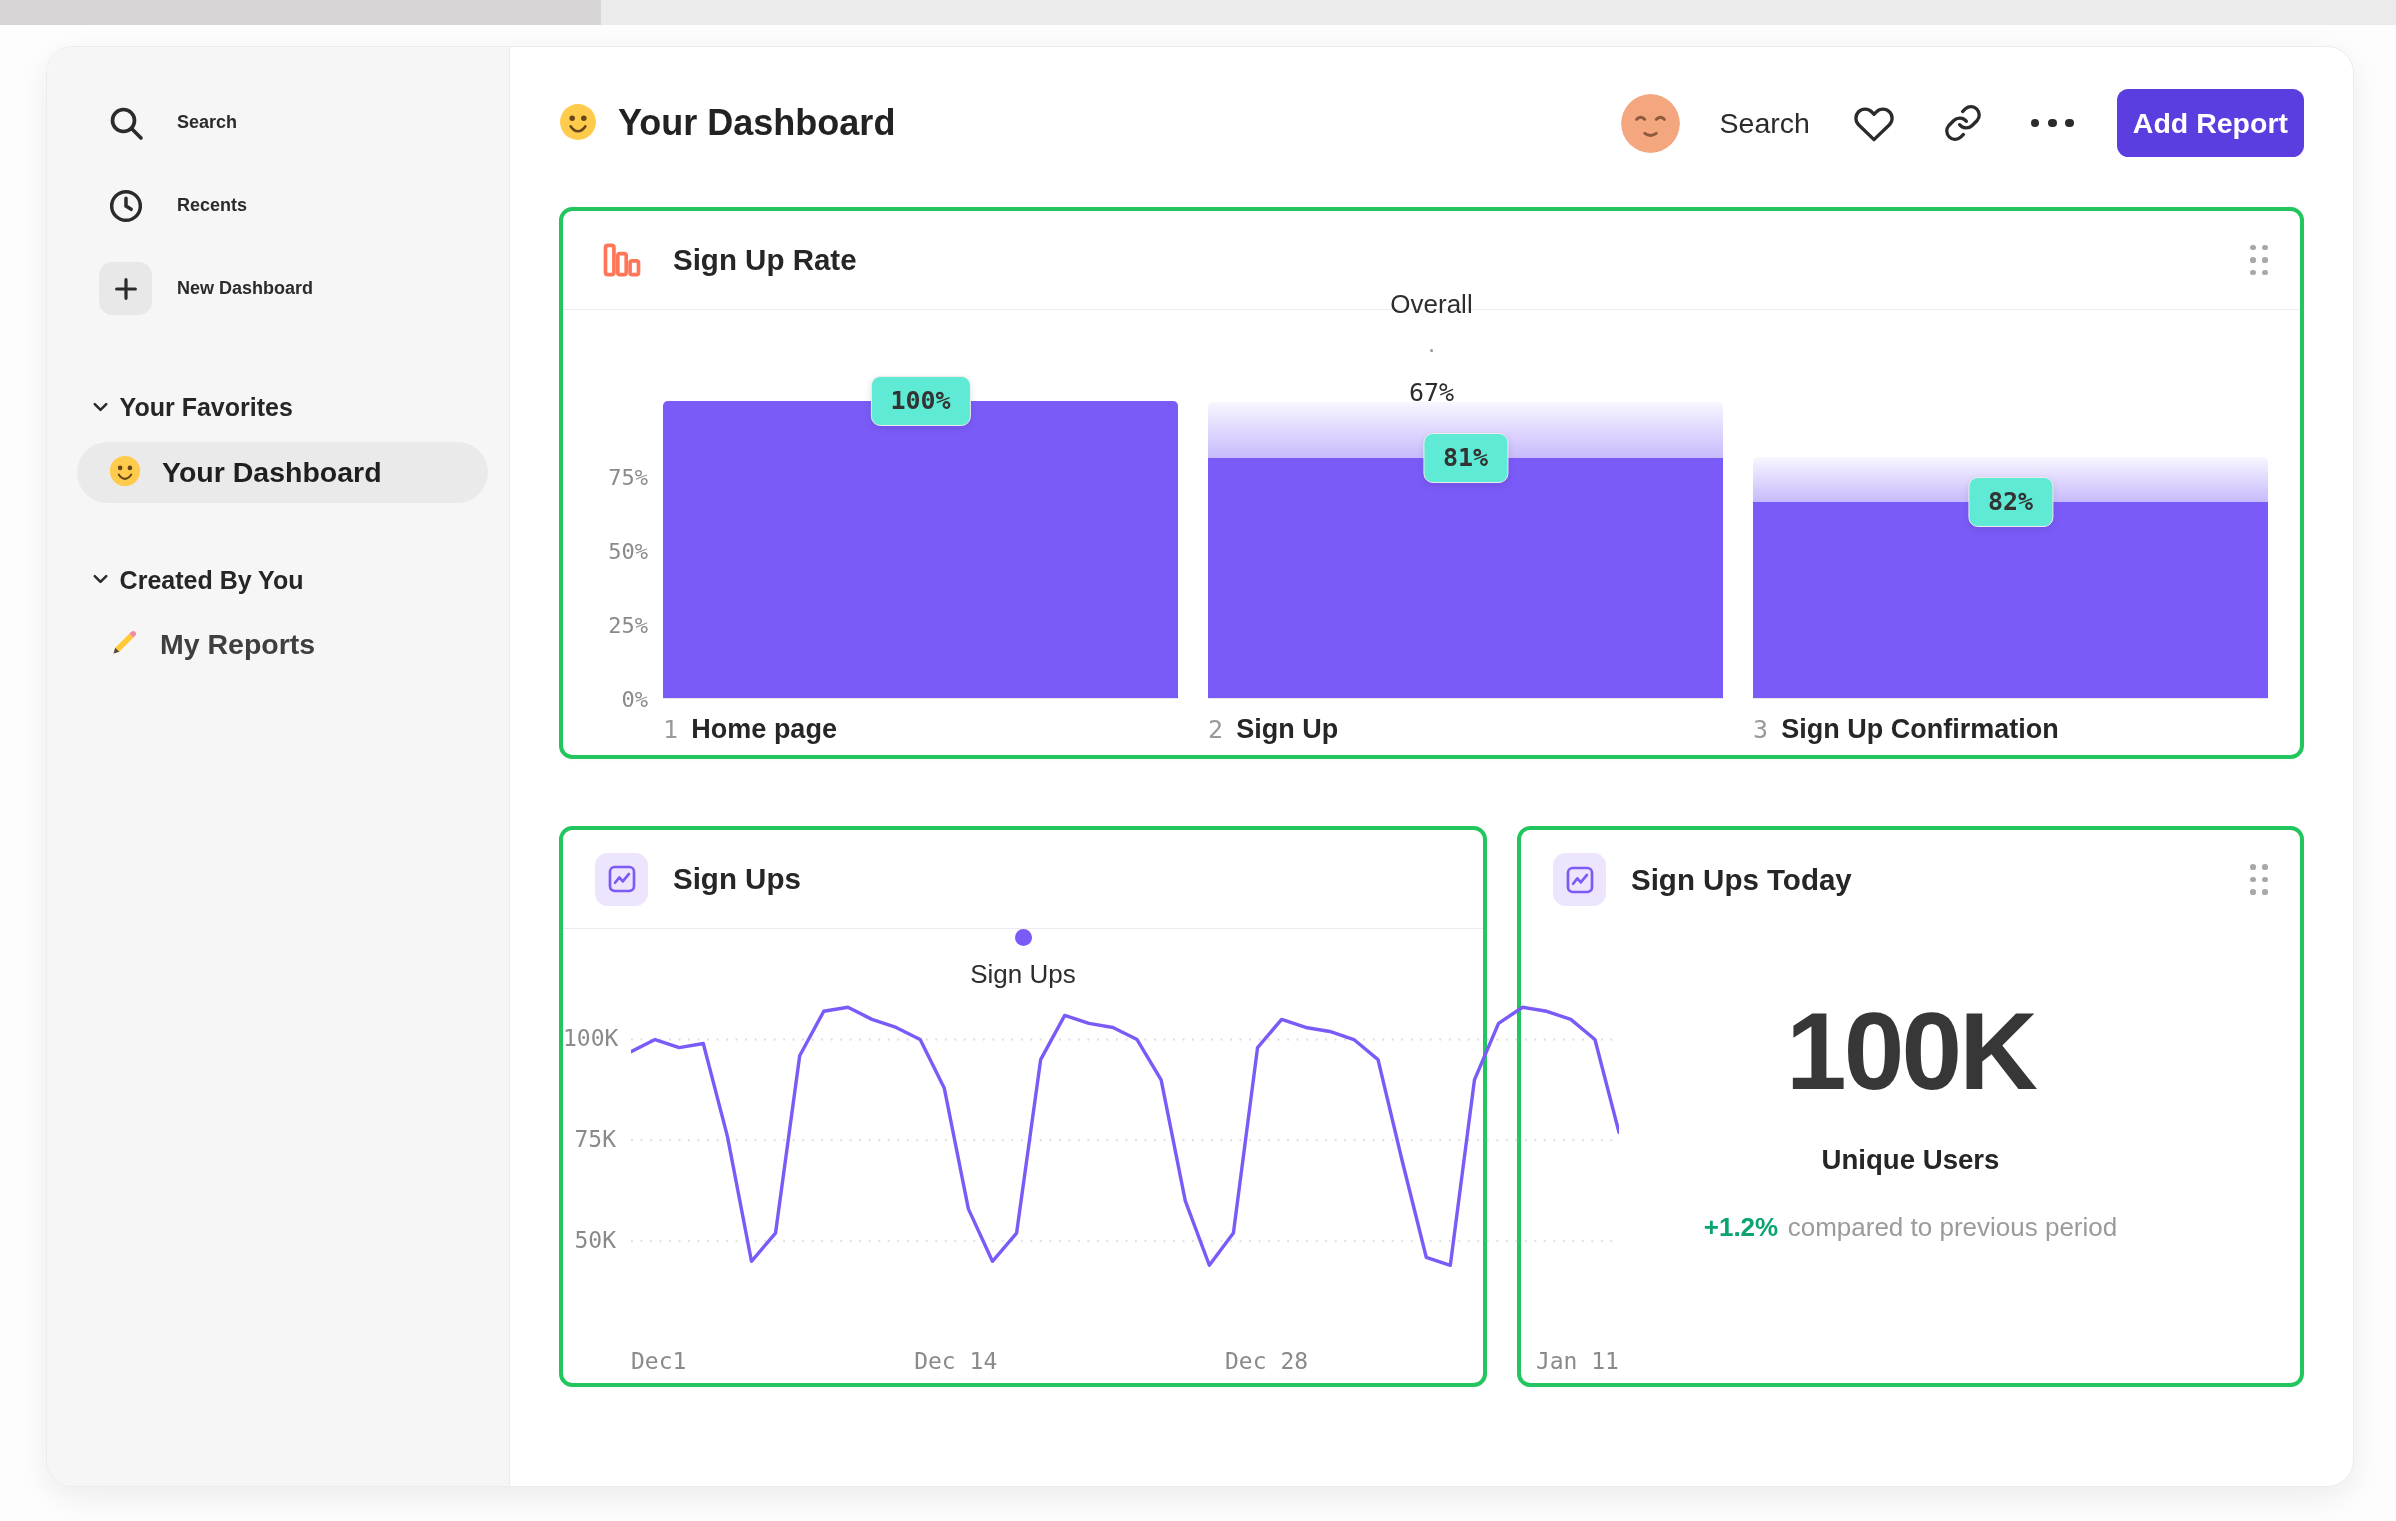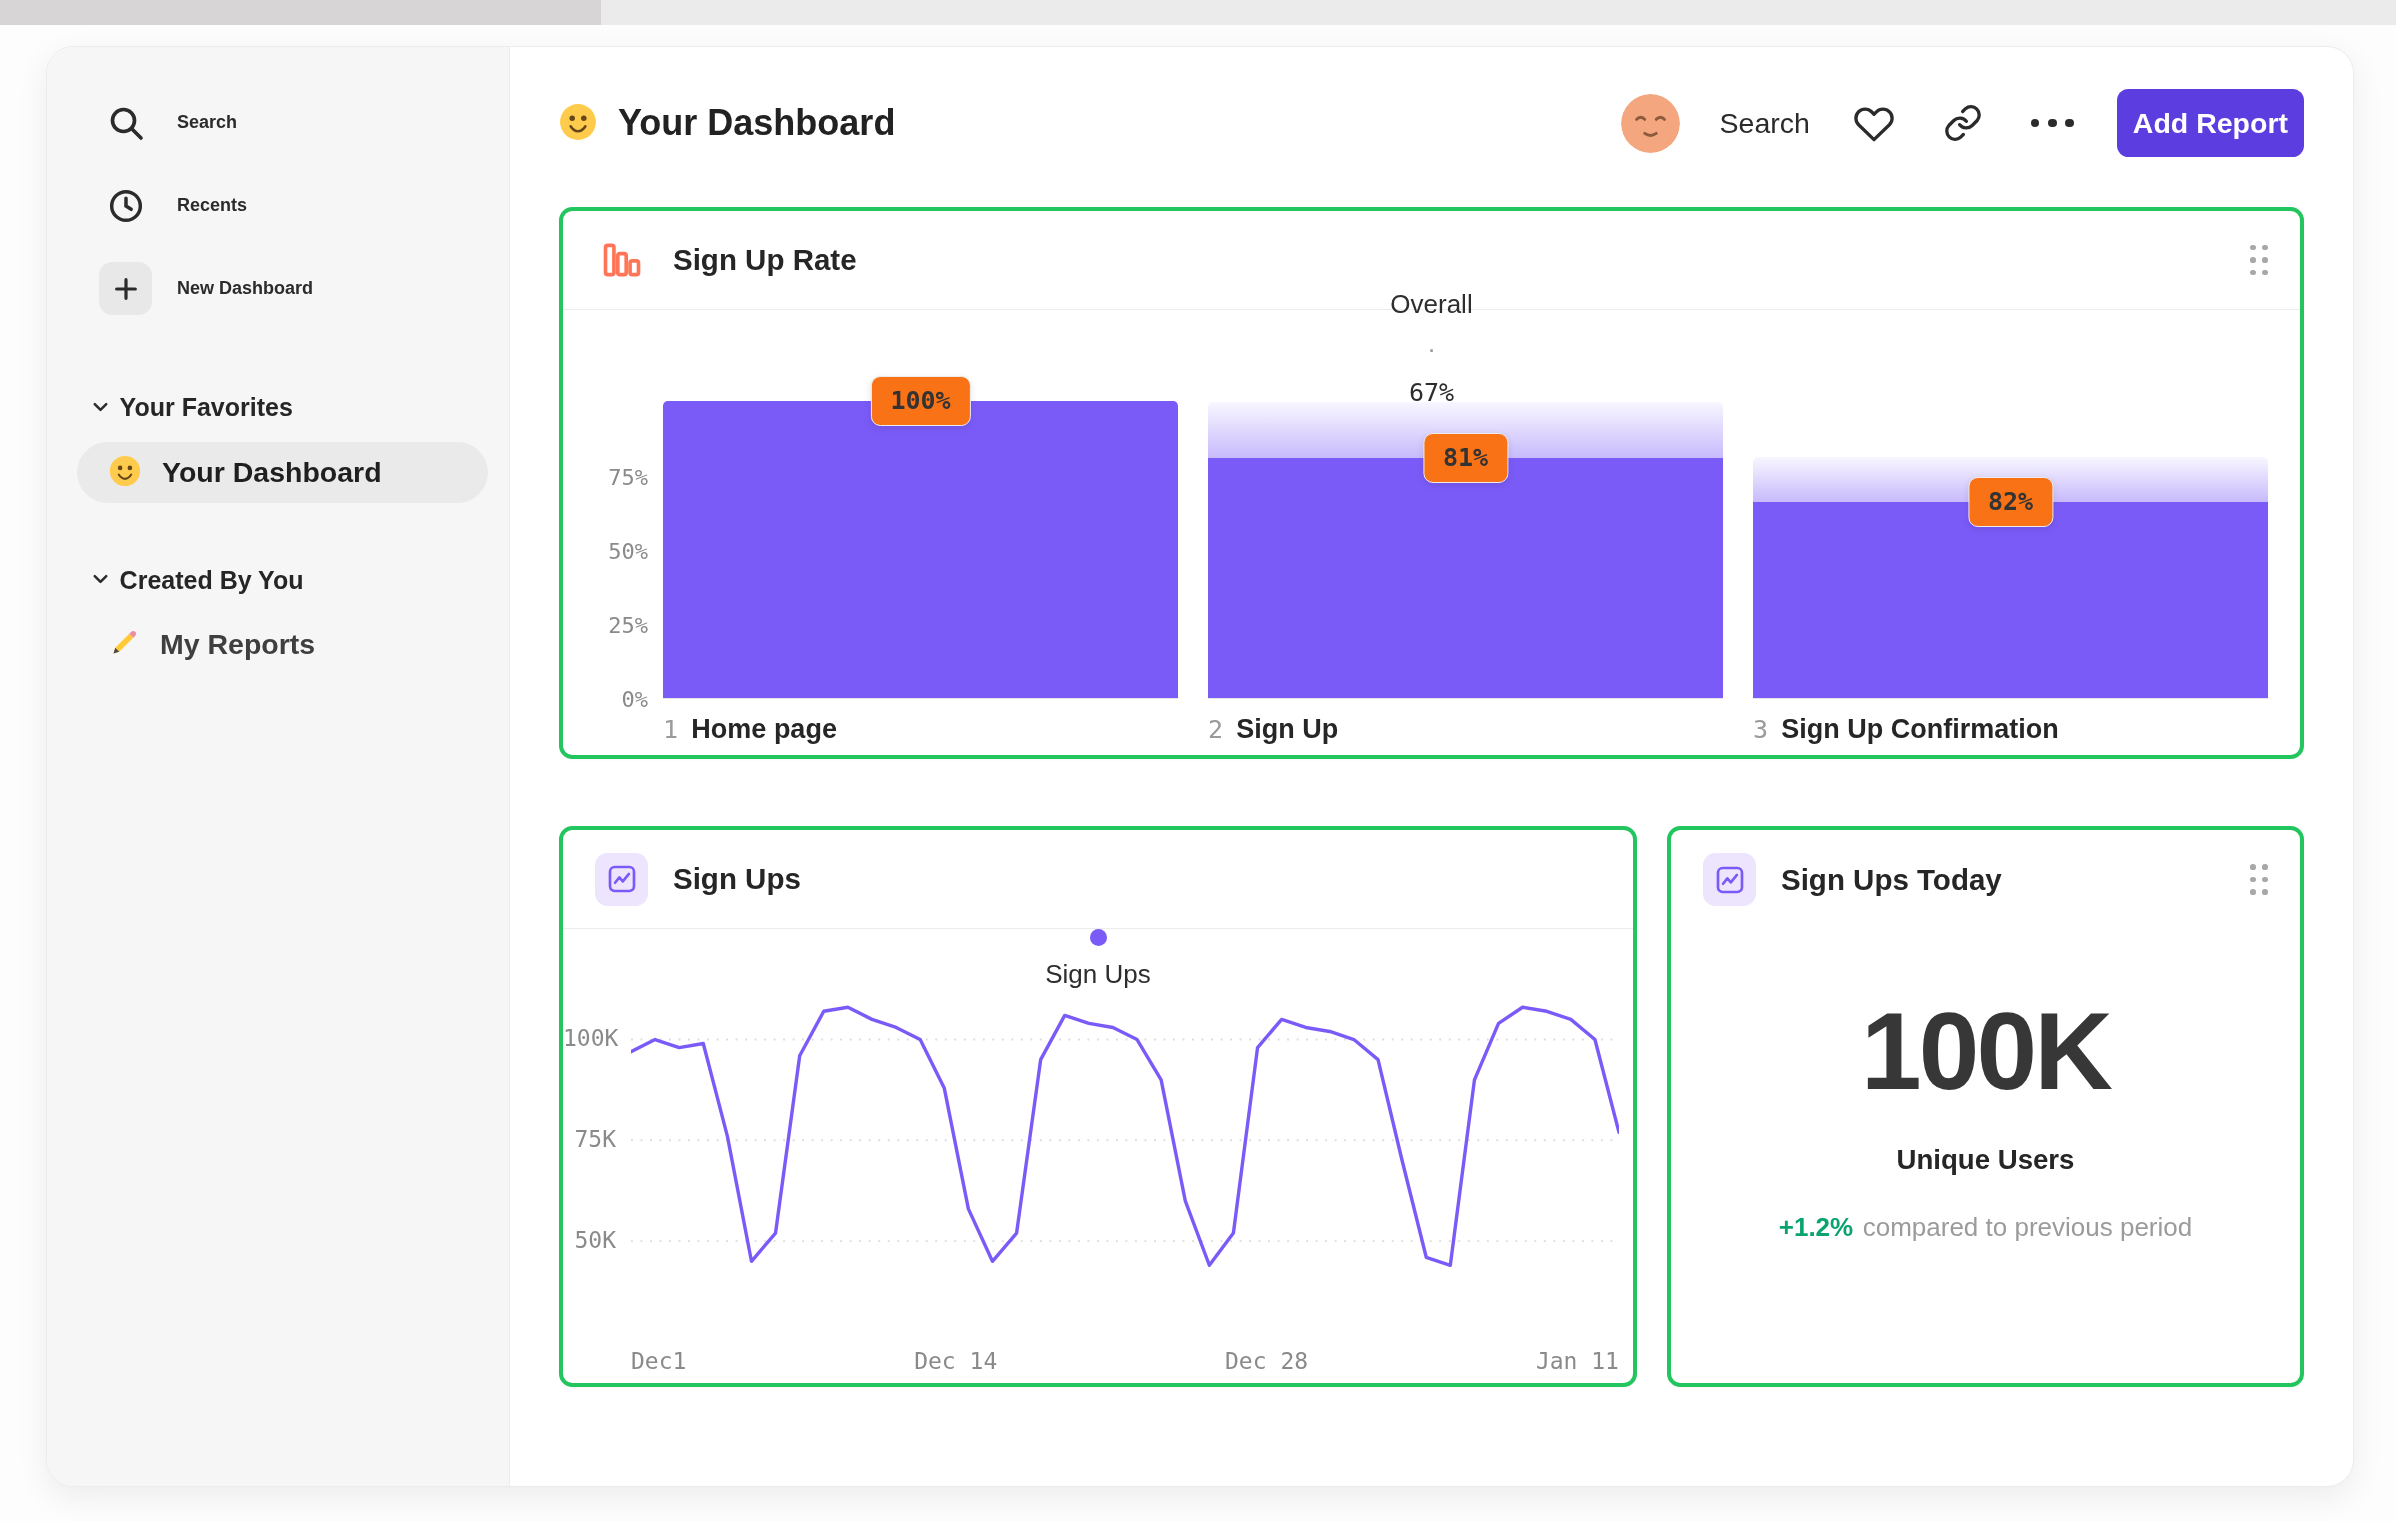--- a/index.html
+++ b/index.html
@@ -62,33 +62,33 @@
   .card-funnel { margin-top:48px; height:552px; }
   .card-funnel .legend-row { height:63px; }
   .funnel-plot { display:flex; padding:0 32px; margin-top:28.5px; }
   .funnel-gutter { position:relative; width:68px; height:297px; }
   .funnel-ytick { position:absolute; right:15px; font-family:"DejaVu Sans Mono", monospace; font-size:22px; color:#8a8a8a; }
   .funnel-bars { flex:1; display:flex; gap:30px; height:297px; }
   .funnel-col { position:relative; flex:1; height:297px; border-bottom:1.9px solid #e6e6e6; }
   .bar-solid { position:absolute; left:0; right:0; bottom:0; background:#7b5bf8; }
   .bar-solid.cap, .bar-grad.cap { border-radius:4.8px 4.8px 0 0; }
   .bar-grad { position:absolute; left:0; right:0; background:linear-gradient(to top, rgba(123,91,248,.42), rgba(123,91,248,.05)); }
-  .bar-badge { position:absolute; left:50%; transform:translate(-50%,50%); background:#f97316; border:1px solid #ececec;
+  .bar-badge { position:absolute; left:50%; transform:translate(-50%,50%); background:#5eead4; border:1px solid #ececec;
                border-radius:9.5px; box-shadow:0 2.9px 7.6px rgba(0,0,0,.09); padding:9.5px 19px;
                font-family:"DejaVu Sans Mono", monospace; font-size:25px; font-weight:600; color:#333; white-space:nowrap; }
   .funnel-xrow { display:flex; padding:0 32px; margin-top:15px; }
   .funnel-xrow .spacer { width:68px; }
   .funnel-xlabels { flex:1; display:flex; gap:30px; }
   .funnel-xlabel { flex:1; display:flex; align-items:center; gap:13.3px; }
   .step-num { font-family:"DejaVu Sans Mono", monospace; font-size:25px; color:#9a9a9a; }
   .step-name { font-size:27px; font-weight:700; color:#262626; }
 
   
   .row2 { margin-top:67px; display:flex; gap:30px; }
-  .card-line { width:1078px; height:561px; }
+  .card-line { width:928px; height:561px; }
   .card-line .legend-row { height:61px; }
   .line-plot { position:relative; }
   .line-ytick { position:absolute; left:0; width:53px; text-align:right; font-family:"DejaVu Sans Mono", monospace;
                 font-size:23px; color:#8a8a8a; }
   .line-svg { display:block; margin-left:68px; }
   .line-xticks { display:flex; justify-content:space-between; margin-left:68px; width:988px; height:38px; align-items:center; }
   .line-xticks span { font-family:"DejaVu Sans Mono", monospace; font-size:23px; color:#8a8a8a; }
 
   .card-today { flex:1; height:561px; }
   .big-number { margin-top:68px; text-align:center; font-size:109px; line-height:109px; font-weight:700;

